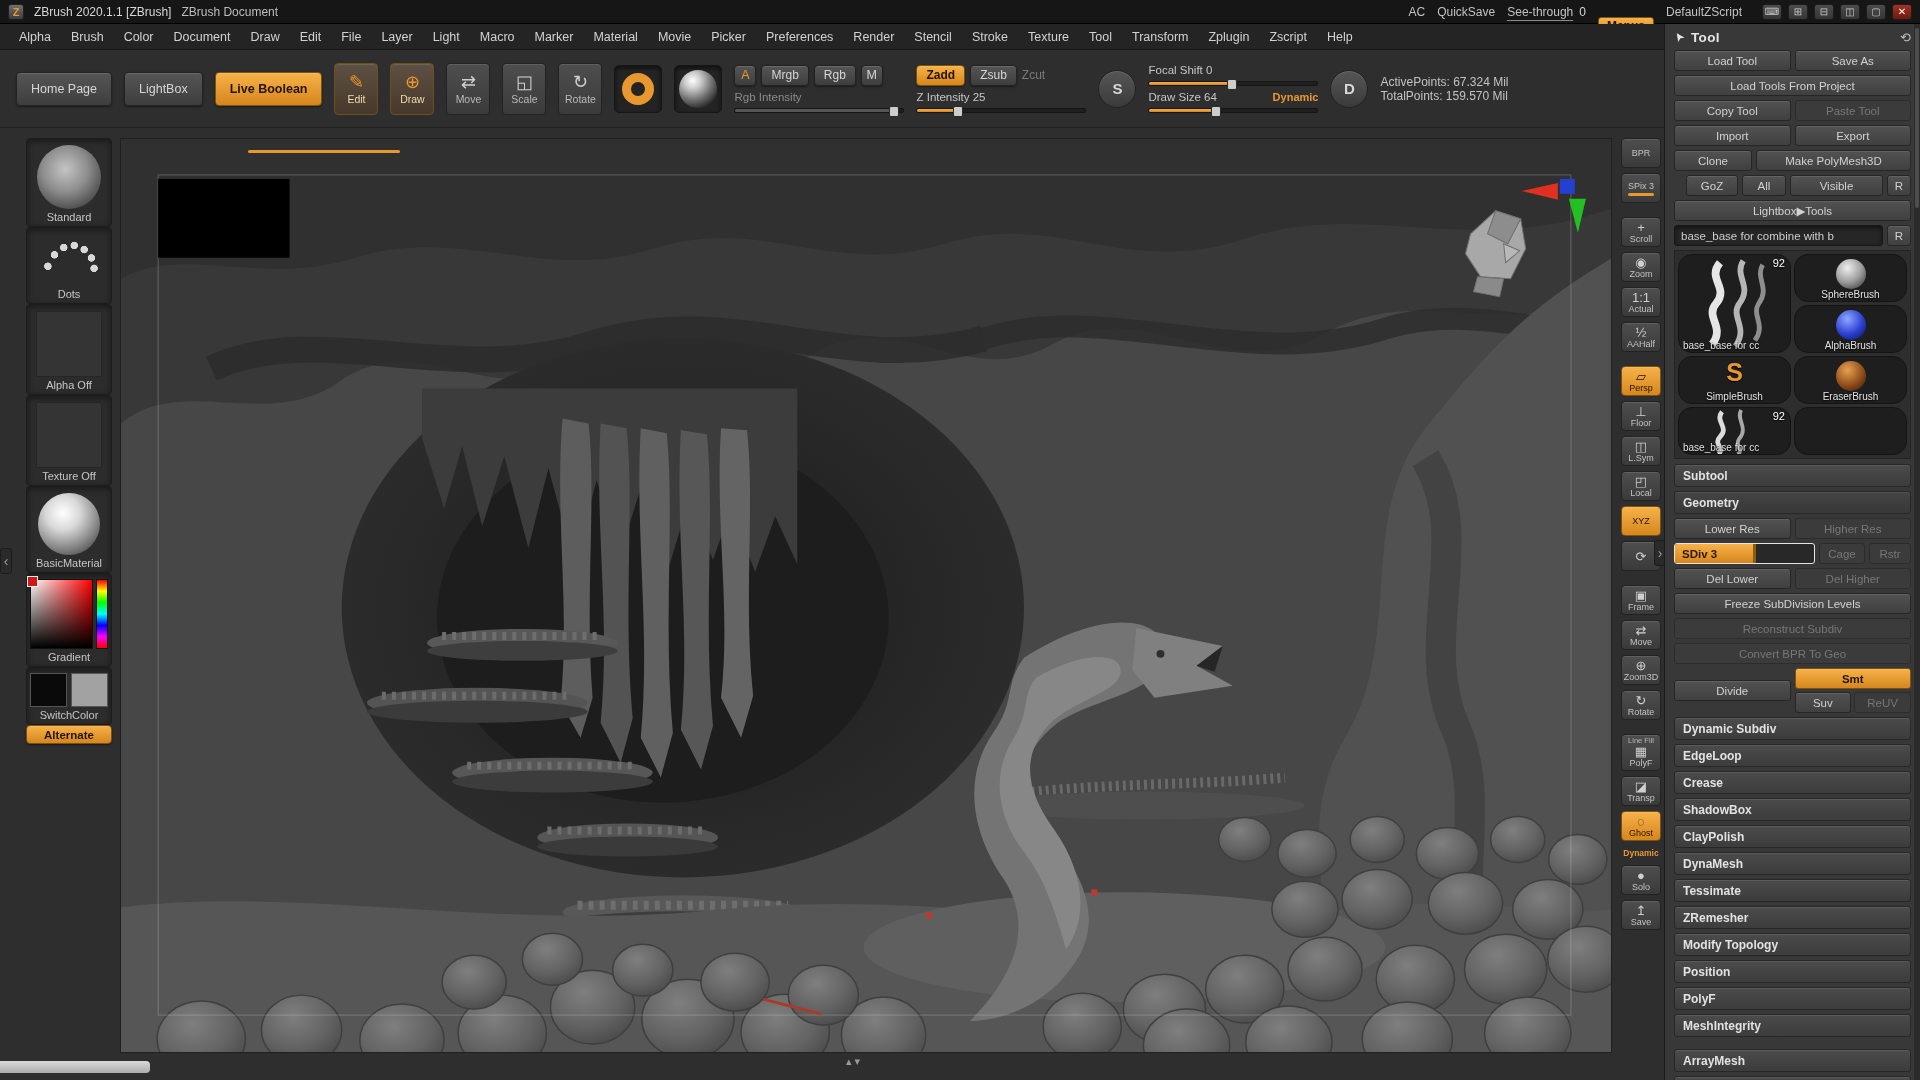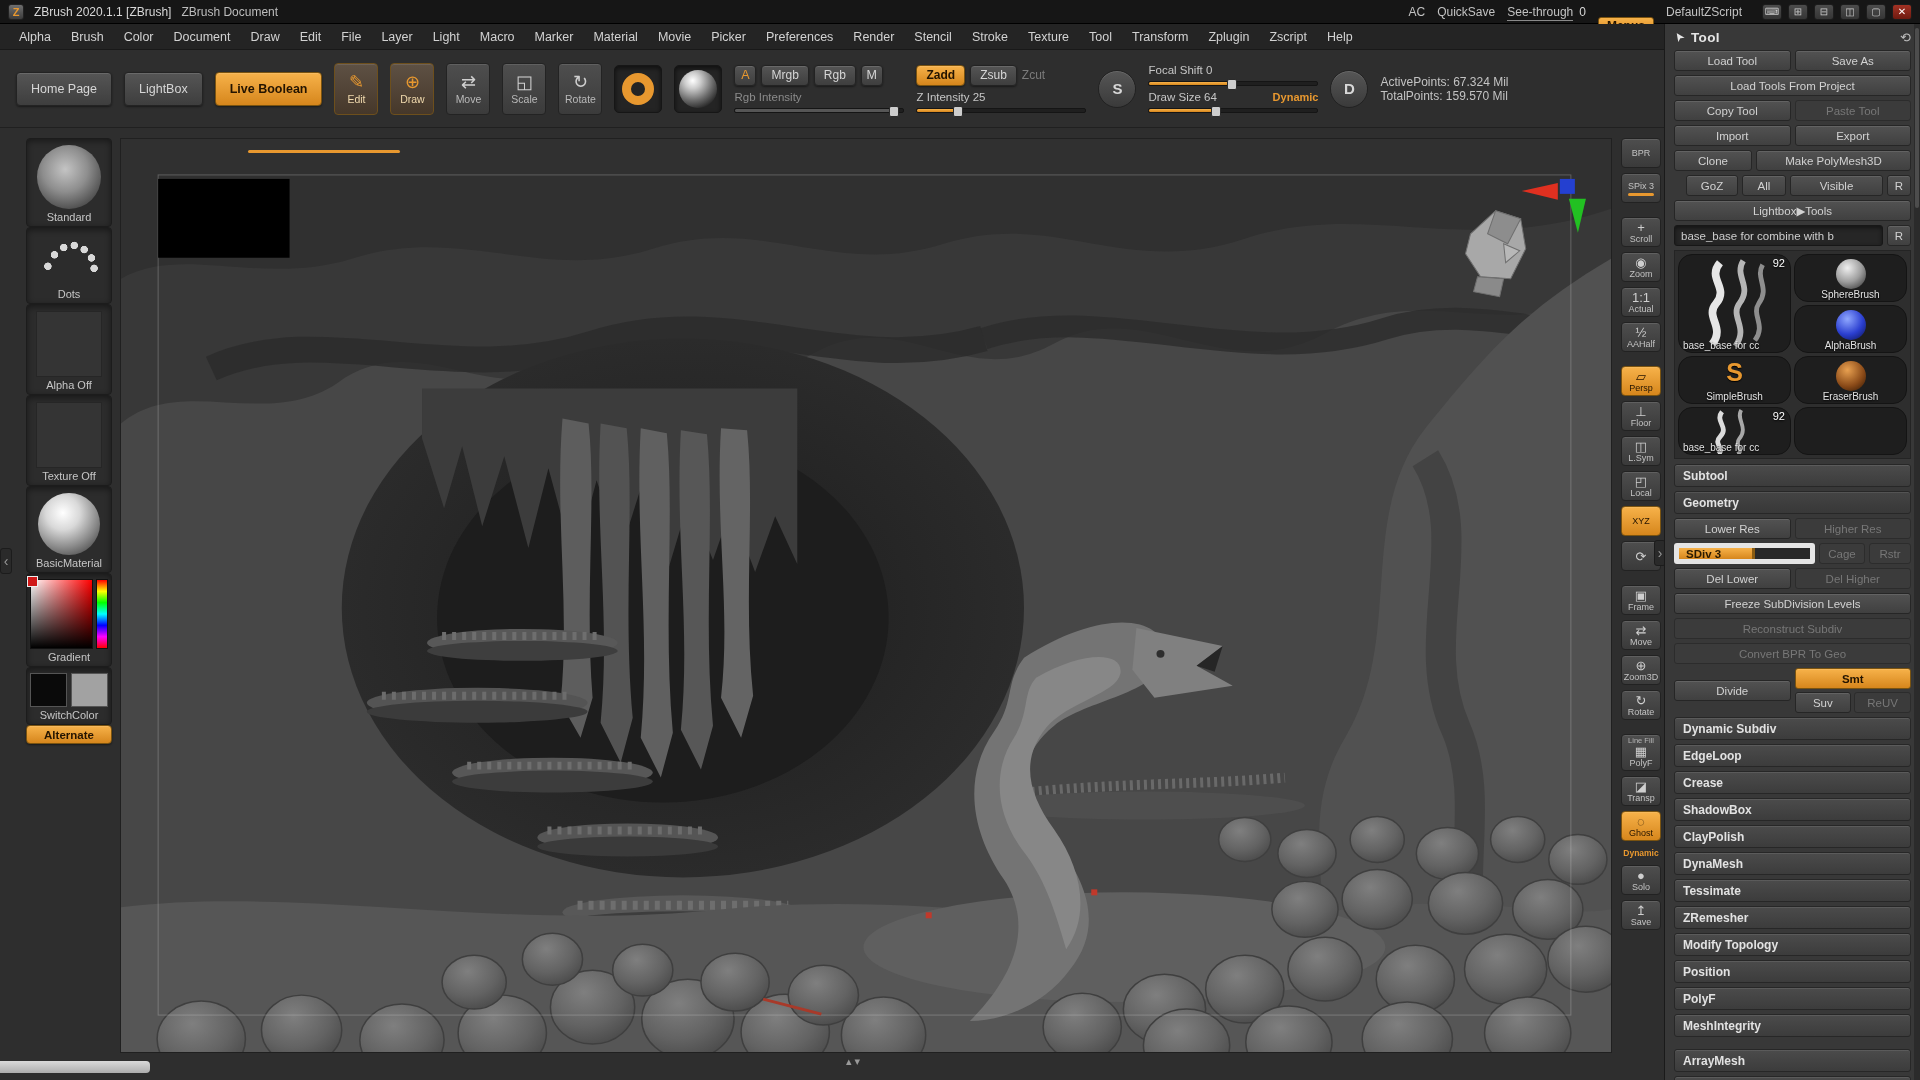--- a/index.html
+++ b/index.html
@@ -150,21 +150,21 @@
   .tlabel{position:absolute;bottom:1px;left:4px;right:2px;font-size:10px;color:#e2e2e2;text-shadow:0 1px 2px #000;white-space:nowrap;overflow:hidden;z-index:2;}
   .tlabel.center{left:0;right:0;text-align:center;}
   .sphere{position:absolute;left:50%;top:42%;transform:translate(-50%,-50%);width:30px;height:30px;border-radius:50%;}
   .sphere.grayb{background:radial-gradient(circle at 38% 30%,#efefef,#9e9e9e 50%,#3a3a3a 92%);}
   .sphere.blueb{background:radial-gradient(circle at 38% 30%,#8fa7ff,#2b3fd0 55%,#0d1658 95%);}
   .sphere.brownb{background:radial-gradient(circle at 38% 30%,#e8a050,#8a4a18 58%,#351a06 95%);}
   .sglyph{position:absolute;left:0;right:0;top:1px;text-align:center;font-size:25px;font-weight:bold;color:var(--accent);text-shadow:0 1px 1px #000;}
   .section{height:23px;background:linear-gradient(#4b4b4b,#3c3c3c);border:1px solid #272727;border-radius:3px;color:#e2e2e2;font-size:12px;font-weight:bold;display:flex;align-items:center;padding-left:8px;margin-bottom:4px;box-shadow:inset 0 1px 0 rgba(255,255,255,.09);}
   .section.open{background:linear-gradient(#444,#383838);}
   .sdiv-row{grid-template-columns:1fr 46px 42px;}
-  .zslider{position:relative;height:21px;background:#282828;border:5px solid #e5e5e5;border-radius:3px;overflow:hidden;}
+  .zslider{position:relative;height:21px;background:#282828;border:1px solid #e5e5e5;border-radius:3px;overflow:hidden;}
   .zfill{position:absolute;left:0;top:0;bottom:0;background:linear-gradient(var(--accent-hi),var(--accent-lo));}
   .zfill::after{content:"";position:absolute;right:0;top:0;bottom:0;width:3px;background:#8a5c12;}
   .zlabel{position:absolute;left:7px;top:0;bottom:0;display:flex;align-items:center;font-size:11.5px;color:#2a1a00;font-weight:bold;z-index:2;}
   .divide-cluster{display:grid;grid-template-columns:1fr 1fr;gap:4px;margin-bottom:4px;}
   .divide-cluster .stack{display:flex;flex-direction:column;gap:3px;}
   .divide-cluster .half{display:grid;grid-template-columns:1fr 1fr;gap:3px;}
   .gap8{height:8px;}
 </style>
 </head>
 <body>

